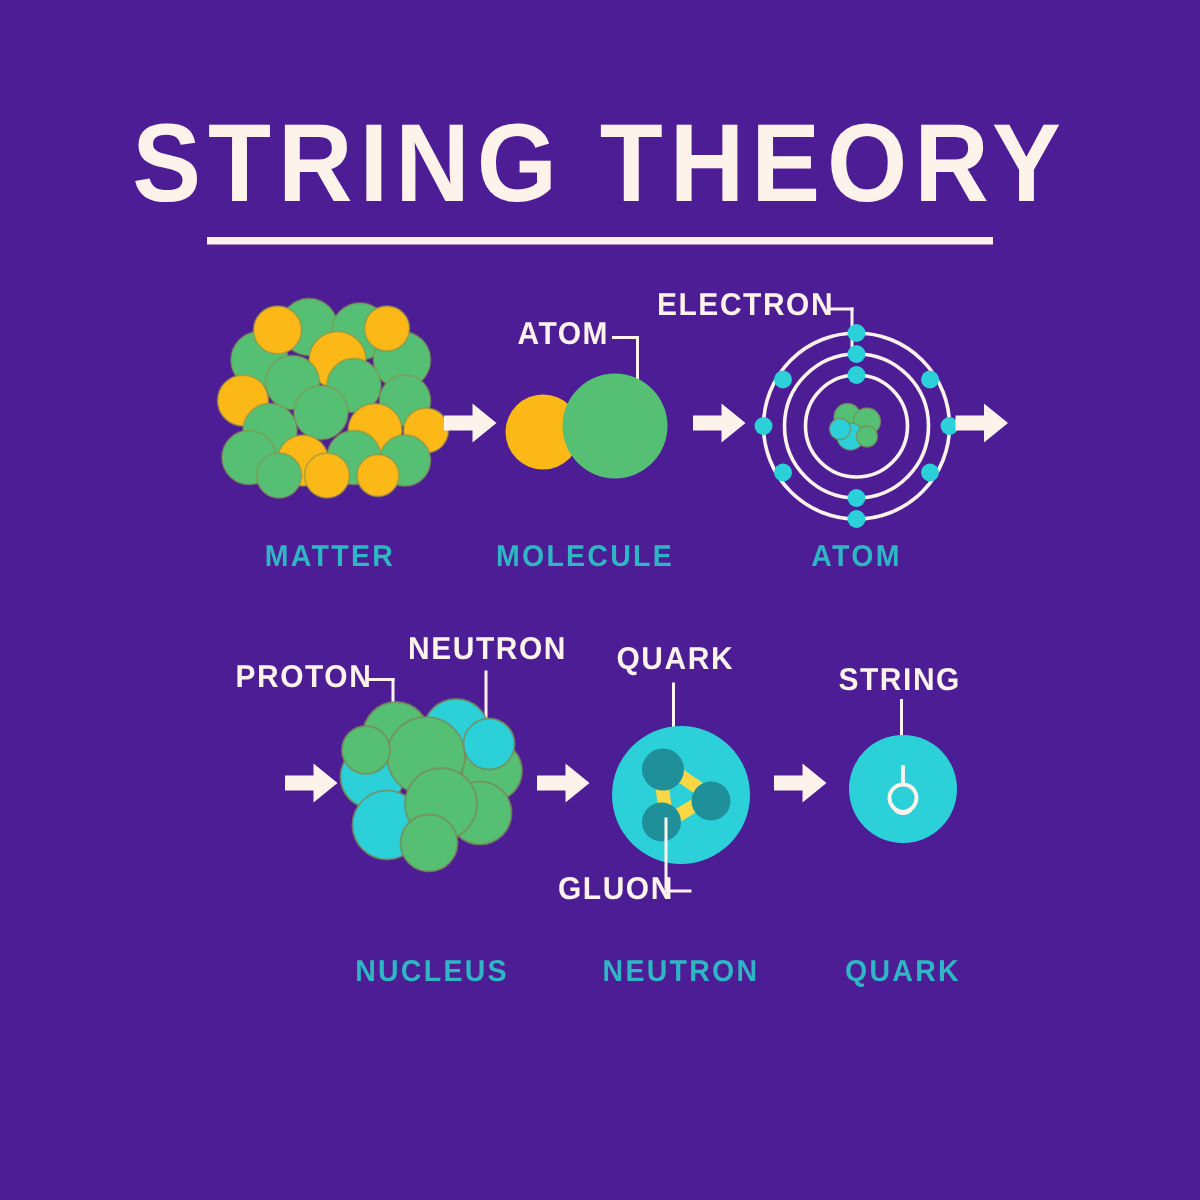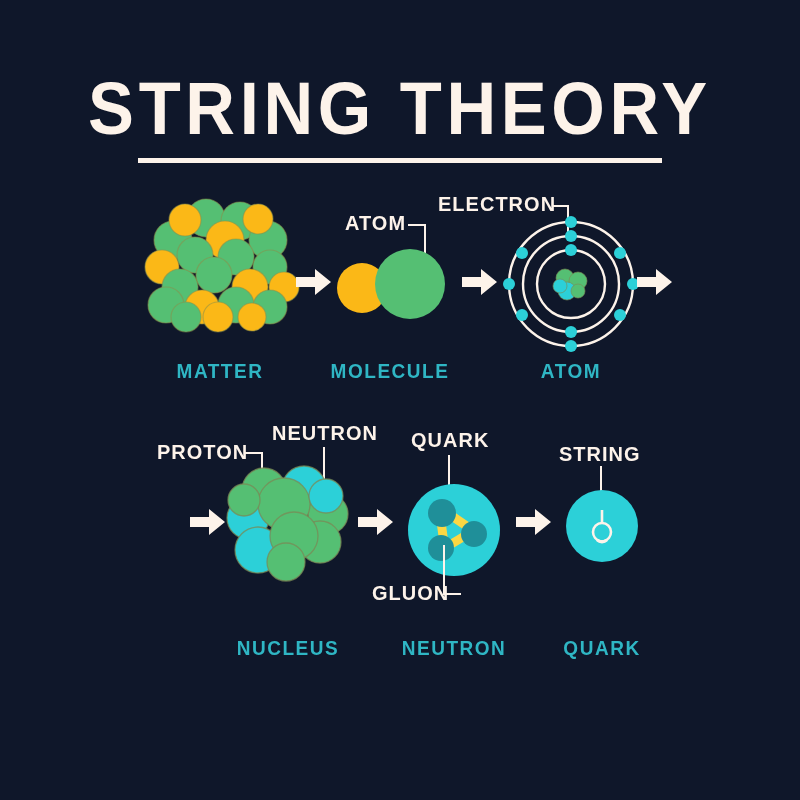--- a/index.html
+++ b/index.html
@@ -13,21 +13,21 @@
     background: #f9551f;
     font-family: "Liberation Sans", sans-serif;
     overflow: hidden;
     position: relative;
   }
 
   #poster {
     position: relative;
     width: 800px;
     height: 800px;
-    background: #0f172a;
+    background: #4c1d95;
   }
 
   
   .title-block {
     position: absolute;
     left: 0;
     top: 70px;
     width: 800px;
     text-align: center;
   }

